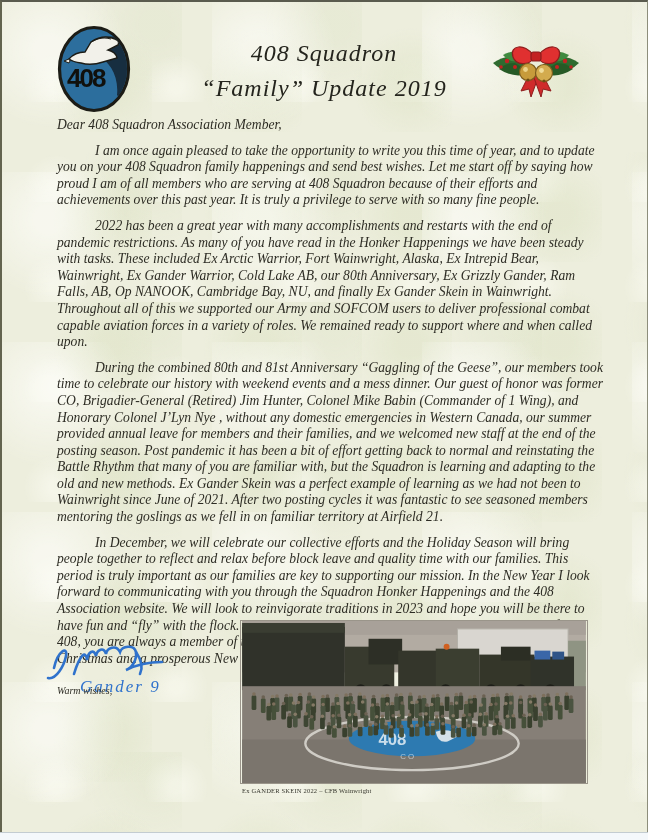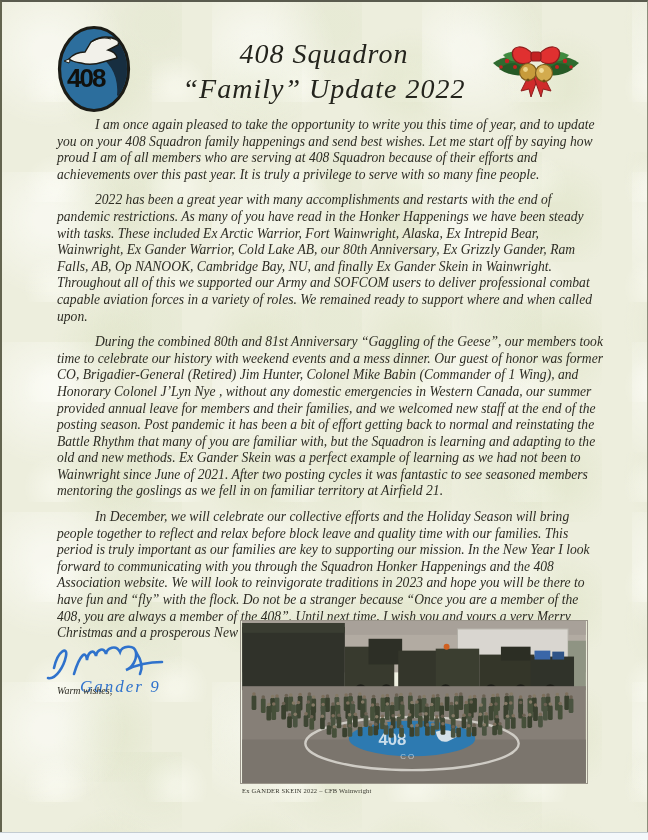--- a/index.html
+++ b/index.html
@@ -25,21 +25,21 @@
   }
   .bottom-strip{
     position:absolute;left:0;bottom:0;width:648px;height:7px;
     background:#f4f8fb;border-top:1px solid #c3ccd1;
   }
   
   .badge{position:absolute;left:57px;top:25px;width:74px;height:88px;}
   .deco{position:absolute;left:489px;top:35px;width:94px;height:74px;}
   .title-block{
     position:absolute;left:150px;top:36px;width:348px;text-align:center;
-    font-style:italic;font-size:28px;line-height:35px;color:#24241d;
+    font-style:italic;font-size:24px;line-height:35px;color:#24241d;
     letter-spacing:1px;
   }
   
   .letter{
     position:absolute;left:57px;top:117px;width:546px;
     font-style:italic;font-size:13.6px;line-height:16.6px;color:#2d2c24;
     text-align:left;
   }
   .letter p{margin:0 0 9px 0;}
   .letter p.indent{text-indent:38px;}
@@ -76,21 +76,21 @@
 
     <path d="M12,34 q6,-7 16,-7 l6,-10 q12,-8 24,-3 q5,2 3,6 l-10,5 q8,2 9,8 l-14,4 q-12,4 -22,1 q-8,-1 -12,-4 z" fill="#f2f1ea" stroke="#1c1c16" stroke-width="1.4"></path>
     <path d="M12,34 l-5,2 5,2 q2,-2 0,-4 z" fill="#f2f1ea" stroke="#1c1c16" stroke-width="1"></path>
     <path d="M34,17 q10,-6 20,-3" fill="none" stroke="#1c1c16" stroke-width="1.2"></path>
   </g>
   <text x="10" y="62" font-family="Liberation Sans, sans-serif" font-weight="bold" font-size="26" letter-spacing="-2" fill="#10100c">408</text>
 </svg>
 
 <div class="title-block">
   <div>408 Squadron</div>
-  <div>“Family” Update 2022</div>
+  <div>“Family” Update 2019</div>
 </div>
 
 <svg class="deco" viewBox="0 0 94 74">
 
   <g fill="#2f6b2f">
     <path d="M4,28 q14,-10 30,-4 l6,6 -8,6 q-16,4 -28,-8 z"></path>
     <path d="M90,28 q-14,-10 -30,-4 l-6,6 8,6 q16,4 28,-8 z"></path>
     <path d="M14,20 q10,-6 20,-2 l-4,8 q-10,2 -16,-6 z" fill="#3f8a3f"></path>
     <path d="M80,20 q-10,-6 -20,-2 l4,8 q10,2 16,-6 z" fill="#3f8a3f"></path>
     <path d="M10,34 q12,8 24,6 l2,-6 -10,-6 q-10,0 -16,6 z" fill="#265a26"></path>
@@ -121,20 +121,21 @@
     <circle cx="39" cy="37" r="8.5" fill="#c79b3b" stroke="#7d5c1d" stroke-width="1.2"></circle>
     <circle cx="55" cy="38" r="8.5" fill="#d3ab4e" stroke="#7d5c1d" stroke-width="1.2"></circle>
     <circle cx="36.5" cy="34.5" r="2.4" fill="#ecd388"></circle>
     <circle cx="52.5" cy="35.5" r="2.4" fill="#f0dc9a"></circle>
     <circle cx="39" cy="45" r="1.6" fill="#6b4c14"></circle>
     <circle cx="55" cy="46" r="1.6" fill="#6b4c14"></circle>
   </g>
 </svg>
 
 <div class="letter">
+  <p class="greeting">Dear 408 Squadron Association Member,</p>
   <p class="indent">I am once again pleased to take the opportunity to write you this time of year, and to update you on your 408 Squadron family happenings and send best wishes. Let me start off by saying how proud I am of all members who are serving at 408 Squadron because of their efforts and achievements over this past year. It is truly a privilege to serve with so many fine people.</p>
   <p class="indent">2022 has been a great year with many accomplishments and restarts with the end of pandemic restrictions. As many of you have read in the Honker Happenings we have been steady with tasks. These included Ex Arctic Warrior, Fort Wainwright, Alaska, Ex Intrepid Bear, Wainwright, Ex Gander Warrior, Cold Lake AB, our 80th Anniversary, Ex Grizzly Gander, Ram Falls, AB, Op NANOOK, Cambridge Bay, NU, and finally Ex Gander Skein in Wainwright. Throughout all of this we supported our Army and SOFCOM users to deliver professional combat capable aviation forces in a variety of roles. We remained ready to support where and when called upon.</p>
   <p class="indent">During the combined 80th and 81st Anniversary “Gaggling of the Geese”, our members took time to celebrate our history with weekend events and a mess dinner.  Our guest of honor was former CO, Brigadier-General (Retired) Jim Hunter, Colonel Mike Babin (Commander of 1 Wing), and Honorary Colonel J’Lyn Nye , without any domestic emergencies in Western Canada, our summer provided annual leave for members and their families, and we welcomed new staff at the end of the posting season. Post pandemic it has been a bit of effort getting back to normal and reinstating the Battle Rhythm that many of you are familiar with, but the Squadron is learning and adapting to the old and new methods. Ex Gander Skein was a perfect example of learning as we had not been to Wainwright since June of 2021. After two posting cycles it was fantastic to see seasoned members mentoring the goslings as we fell in on familiar territory at Airfield 21.</p>
   <p class="indent">In December, we will celebrate our collective efforts and the Holiday Season will bring people together to reflect and relax before block leave and quality time with our families. This period is truly important as our families are key to supporting our mission. In the New Year I look forward to communicating with you through the Squadron Honker Happenings and the 408 Association website. We will look to reinvigorate traditions in 2023 and hope you will be there to have fun and “fly” with the flock. Do not be a stranger because “Once you are a member of the 408, you are always a member of the 408”. Until next time, I wish you and yours a very Merry Christmas and a prosperous New Year!</p>
 </div>
 
 <svg class="sig-svg" viewBox="0 0 190 66">
   <g fill="none" stroke="#2f72cc" stroke-width="2.6" stroke-linecap="round">
     <path d="M14,28 C18,10 28,6 26,16 C24,26 16,40 8,38"></path>
     <path d="M34,34 C40,14 46,10 47,20 C48,12 54,8 56,16 C57,10 64,6 66,14 C67,8 76,4 80,12 C82,6 94,4 96,12 C97,20 92,28 86,30 C94,26 108,22 122,22"></path>

